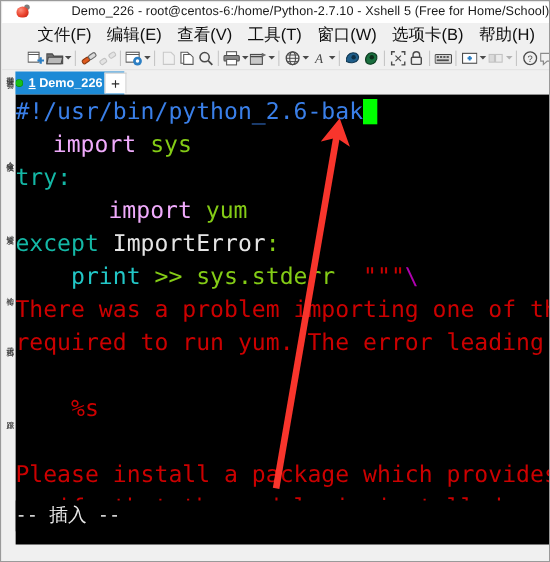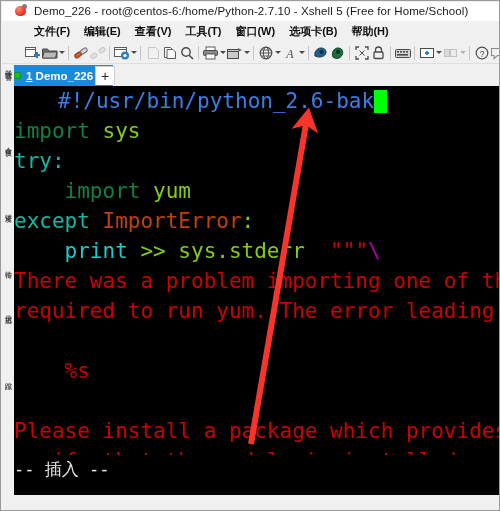--- a/index.html
+++ b/index.html
@@ -17,20 +17,21 @@
     overflow:hidden;
   }
 
   
   .titlebar{
     position:absolute;left:1px;top:1px;width:498px;height:19px;
     background:#ffffff;
     display:flex;align-items:center;
     box-sizing:border-box;
     border-bottom:1px solid #ffffff;
+    gap:31px;
   }
   .titlebar .app-icon{
     width:14px;height:14px;margin-left:12px;margin-right:6px;
     position:relative;flex:none;
   }
   .titlebar .app-icon .ball{
     position:absolute;left:1px;top:2px;width:11px;height:10px;border-radius:50% 50% 45% 45%;
     background:radial-gradient(circle at 35% 30%, #ff8d7a 0%, #e8402a 55%, #b51d10 100%);
   }
   .titlebar .app-icon .tail{
@@ -42,23 +43,22 @@
   }
 
   
   .menubar{
     position:absolute;left:1px;top:20px;width:498px;height:21px;
     background:#f0f0f0;
     display:flex;align-items:center;
     box-sizing:border-box;
   }
   .menu-item{
-    font-size:11px;color:#0f0f0f;padding:2px 7px;white-space:nowrap;
+    font-size:15px;color:#0f0f0f;padding:2px 7px;white-space:nowrap;
     cursor:default;
-    font-weight:bold;
   }
   .menu-item:first-child{margin-left:25px;}
 
   
   .toolbar{
     position:absolute;left:1px;top:41px;width:498px;height:22px;
     background:#f0f0f0;
     display:flex;align-items:center;
     box-sizing:border-box;
     border-bottom:1px solid #dfdfdf;
@@ -142,25 +142,25 @@
   }
   .term-inner{
     position:absolute;left:0;top:0;width:900px;
     font-family:"DejaVu Sans Mono","Liberation Mono",monospace;
     font-size:21px;
     line-height:30px;
     white-space:pre;
     letter-spacing:0px;
   }
   .ln{height:30px;}
-  .c-comment{color:#3a7fe8;padding-left:44px;}
+  .c-comment{color:#3a7fe8;}
   .c-kw{color:#14b8a6;}
-  .c-import{color:#15803d;}
+  .c-import{color:#f0abfc;padding-left:34px;}
   .c-plain{color:#84cc16;}
-  .c-exc{color:#c2410c;}
+  .c-exc{color:#e5e5e5;}
   .c-print{color:#22c7c7;}
   .c-str{color:#cc0000;}
   .c-esc{color:#b000b0;}
   .cursor{
     display:inline-block;background:#00ff00;color:#000;width:13px;height:23px;
     vertical-align:-4px;
   }
 
   
   .statusline{

